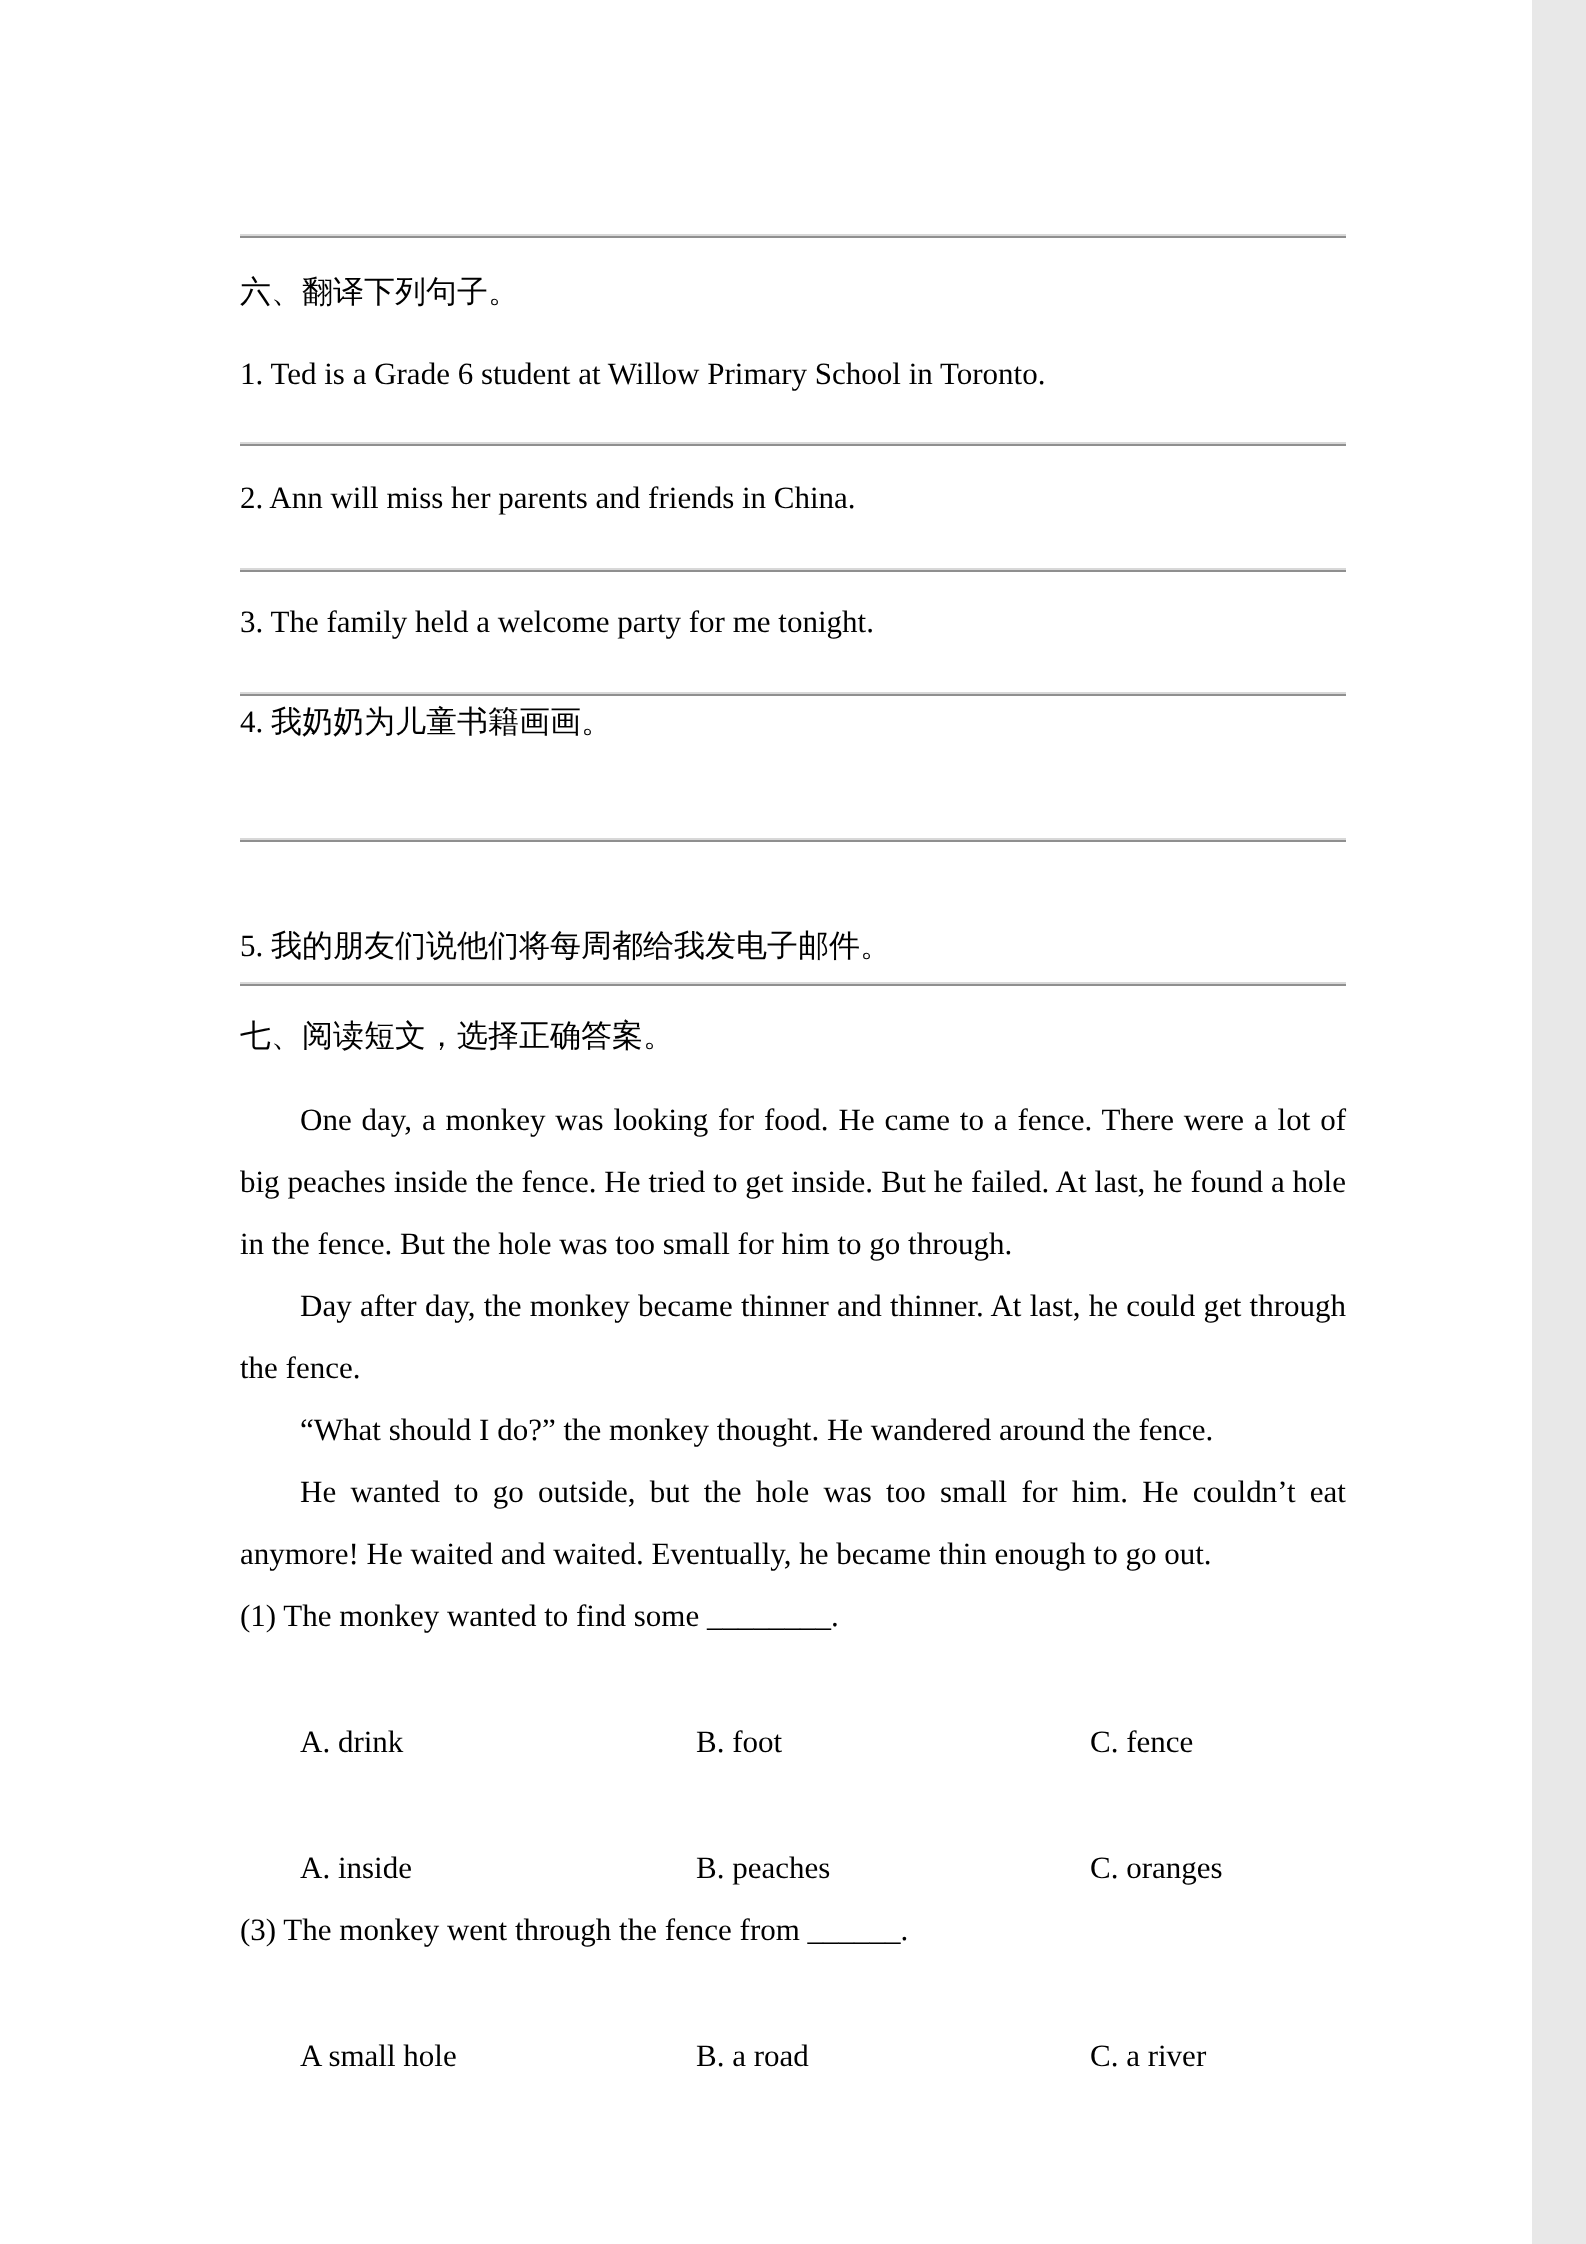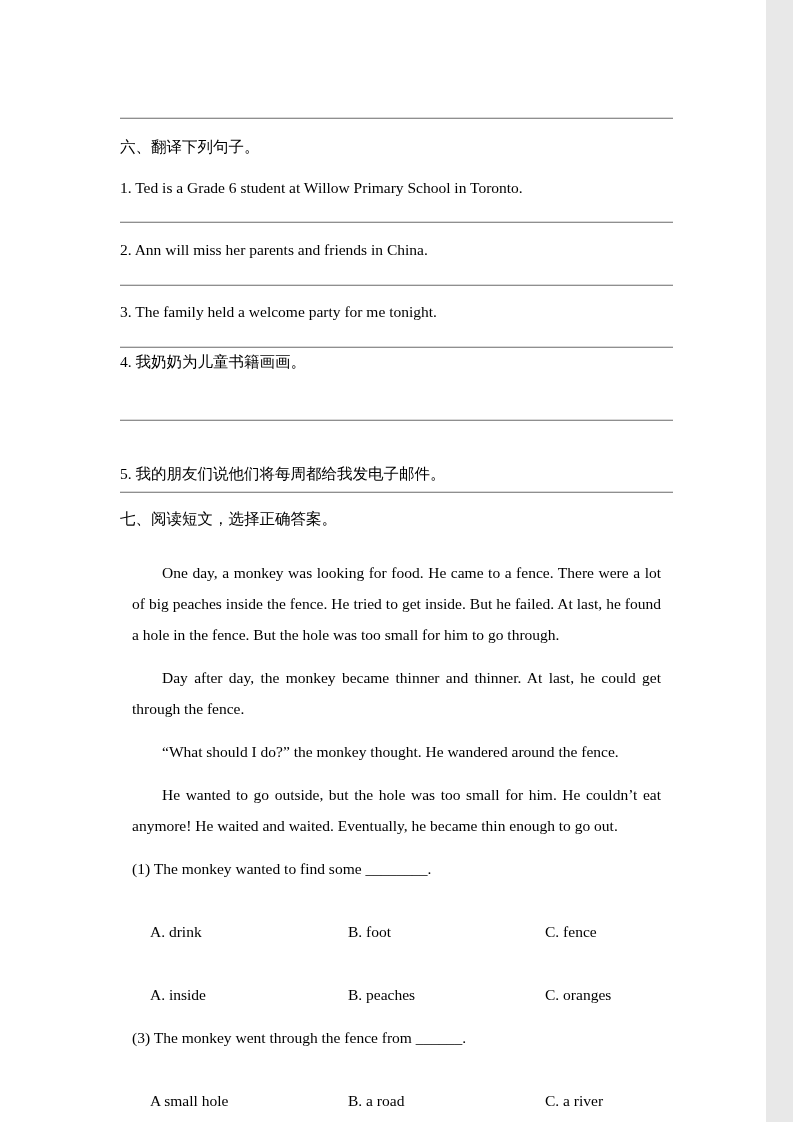--- a/index.html
+++ b/index.html
@@ -34,21 +34,21 @@
   }
   .reading {
     position: absolute;
     left: 120px;
     top: 545px;
     width: 553px;
     font-size: 15.5px;
     line-height: 31px;
   }
   .reading p {
-    margin: 12px;
+    margin: 0;
   }
   .passage-para {
     text-align: justify;
     text-indent: 30px;
   }
   .question-line {
     text-align: left;
   }
   .opt-row {
     display: flex;

